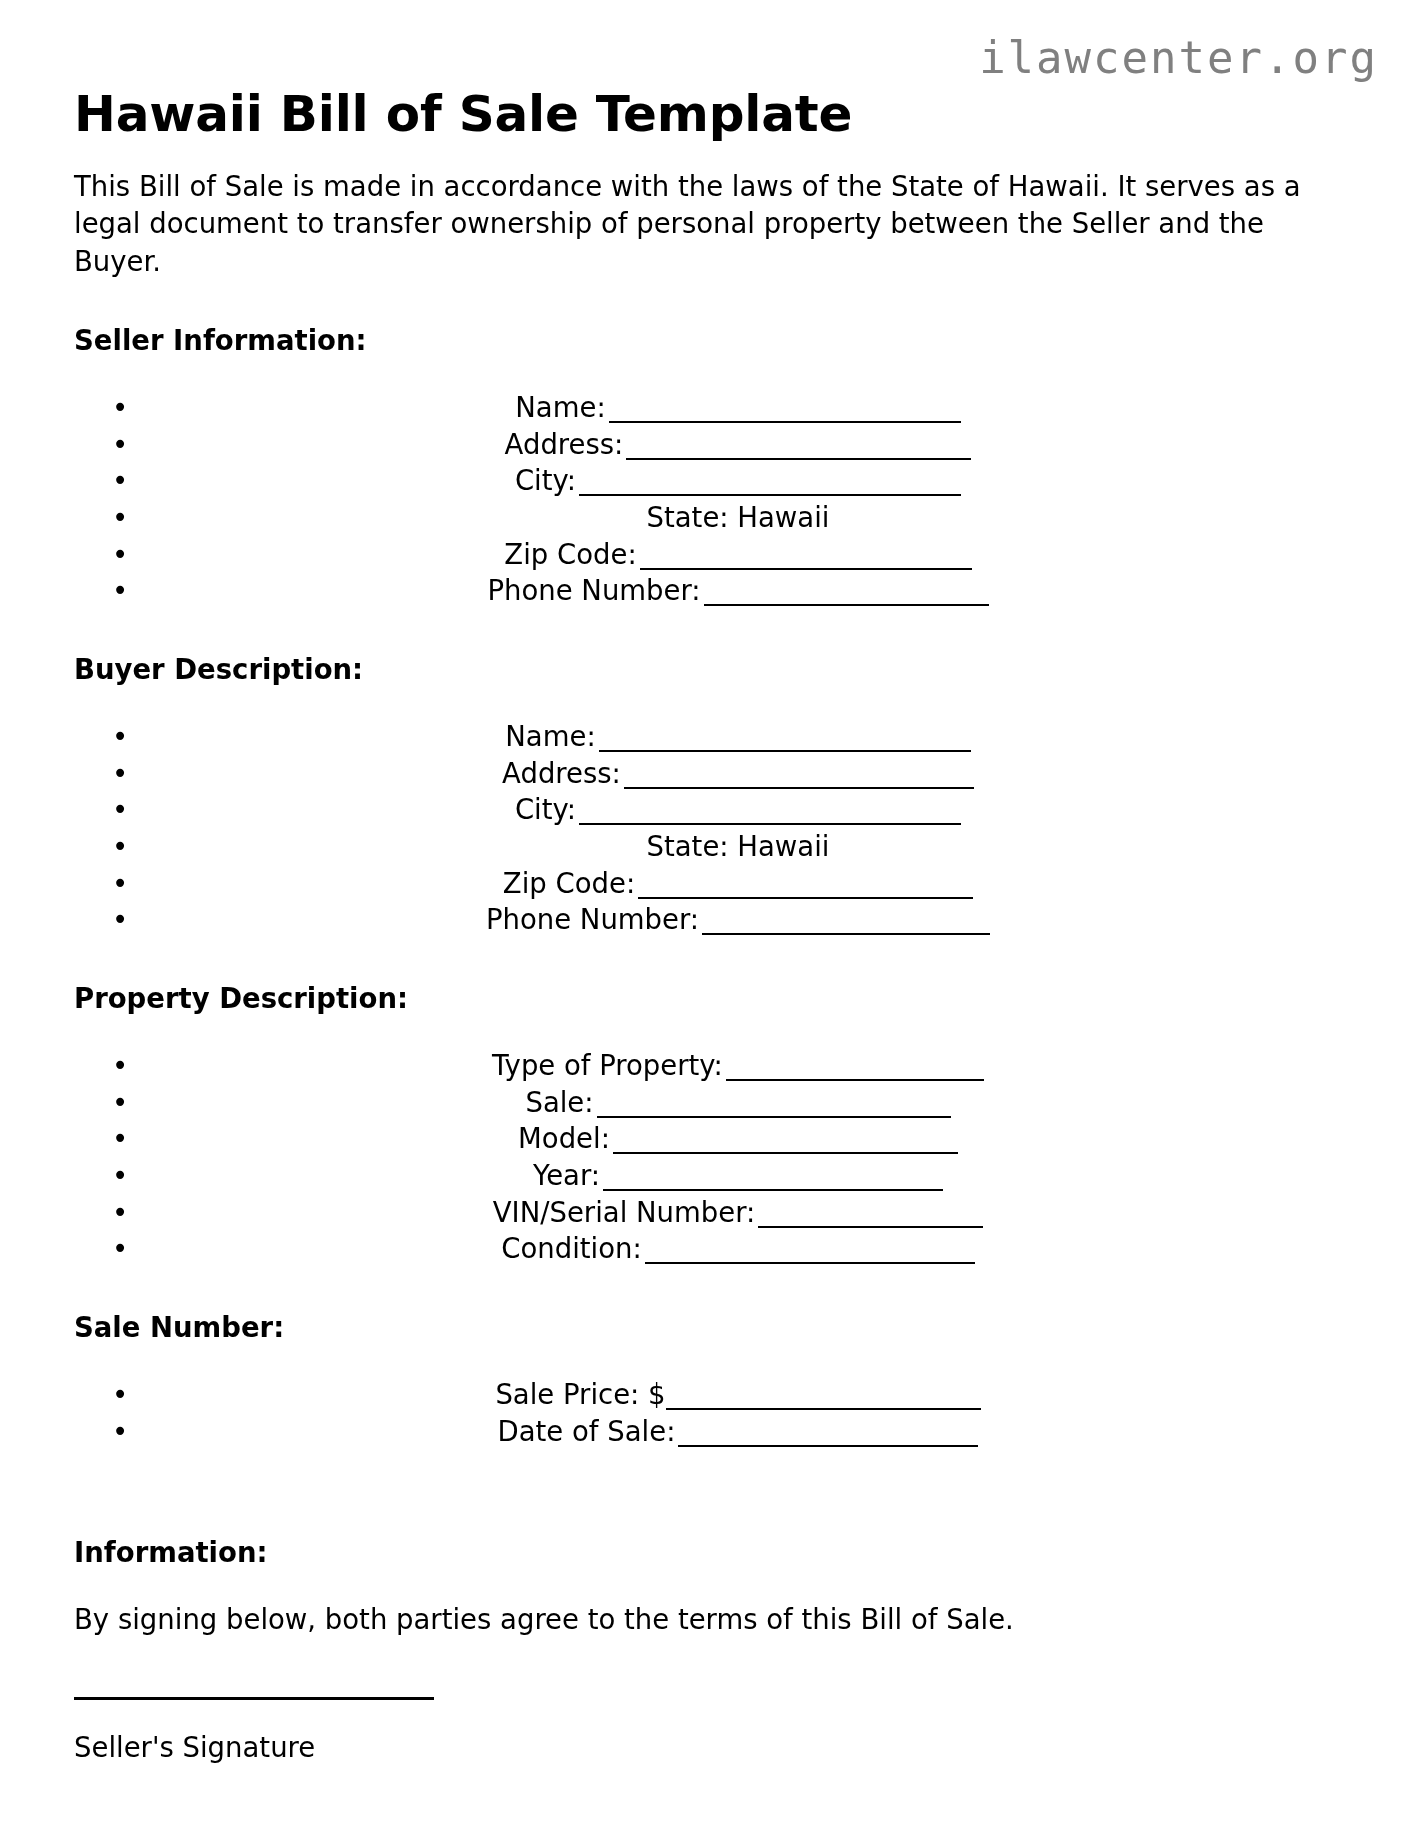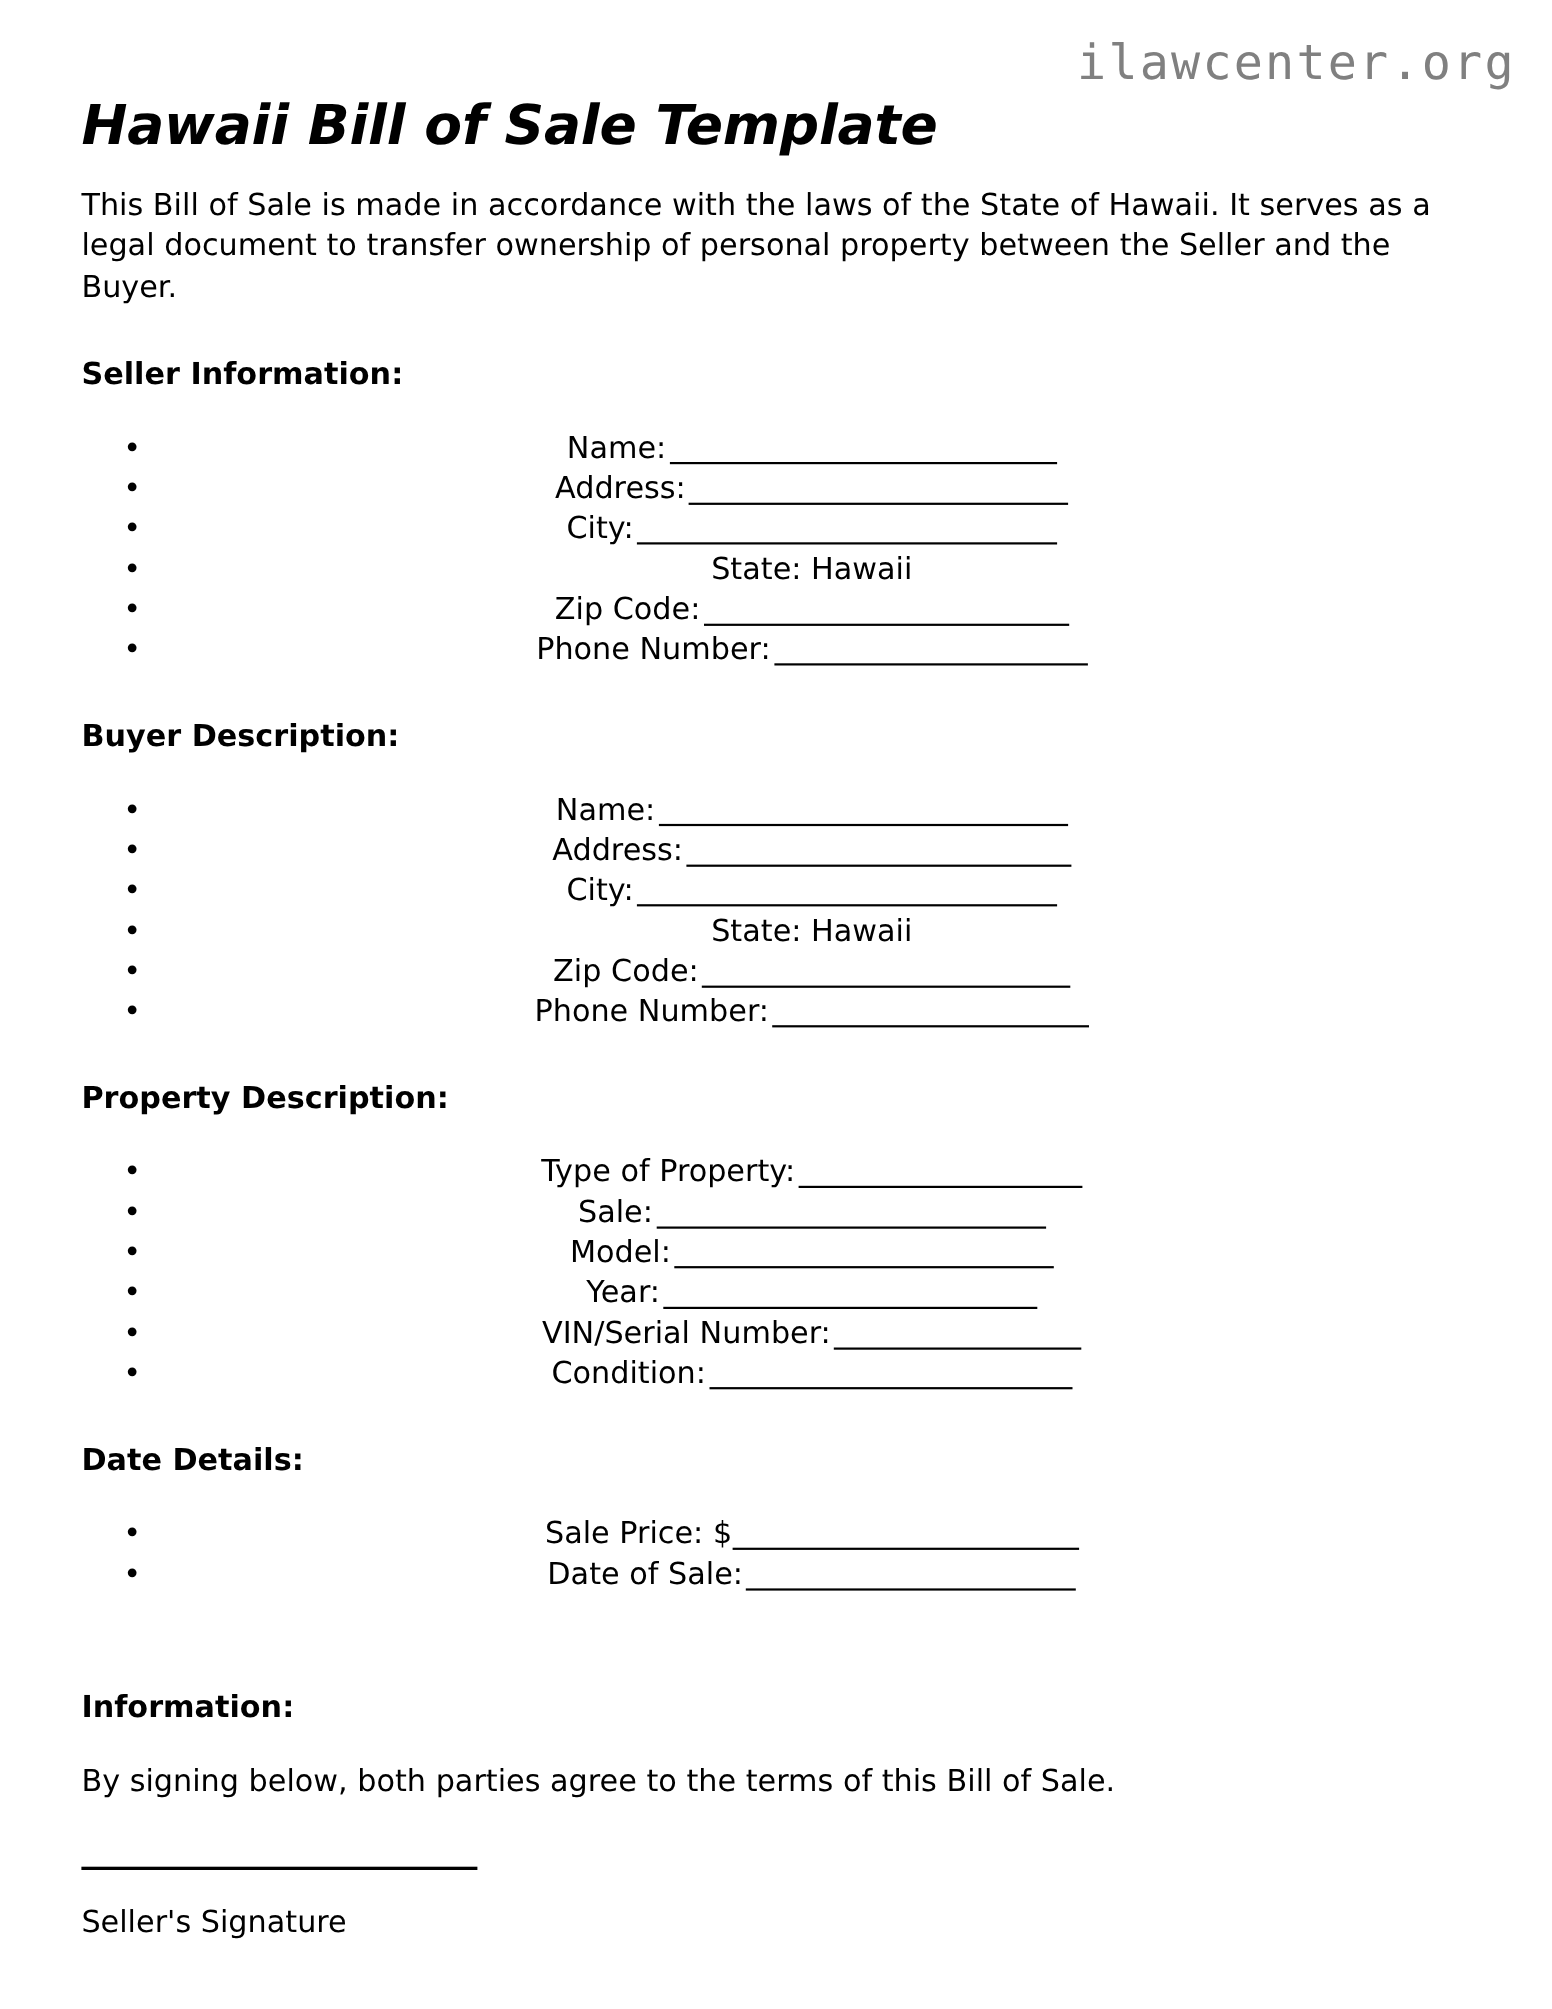--- a/index.html
+++ b/index.html
@@ -32,21 +32,20 @@
     font-size: 50px;
     font-weight: bold;
     margin: 0;
     padding: 0;
     position: absolute;
     left: 74px;
     top: 86px;
     letter-spacing: -0.2px;
     line-height: 1.15;
     white-space: nowrap;
-    font-style: italic;
   }
   .body-wrap {
     position: absolute;
     left: 74px;
     top: 168px;
     width: 1265px;
   }
   p.para {
     font-size: 27.5px;
     line-height: 1.36;
@@ -146,21 +145,21 @@
     <ul class="fields">
         <li><span>Type of Property:</span><span class="blank" style="width: 258px;"></span></li>
         <li><span>Sale:</span><span class="blank" style="width: 354px;"></span></li>
         <li><span>Model:</span><span class="blank" style="width: 345px;"></span></li>
         <li><span>Year:</span><span class="blank" style="width: 340px;"></span></li>
         <li><span>VIN/Serial Number:</span><span class="blank" style="width: 225px;"></span></li>
         <li><span>Condition:</span><span class="blank" style="width: 330px;"></span></li>
       </ul>
 
     <div class="gap-lg"></div>
-    <h2 class="section">Date Details:</h2>
+    <h2 class="section">Sale Number:</h2>
     <div class="gap-md"></div>
     <ul class="fields">
         <li><span>Sale Price: $</span><span class="blank tight" style="width: 315px;"></span></li>
         <li><span>Date of Sale:</span><span class="blank" style="width: 300px;"></span></li>
       </ul>
 
     <div class="gap-lg"></div>
 
     <div class="gap-lg"></div>
     <h2 class="section">Information:</h2>

